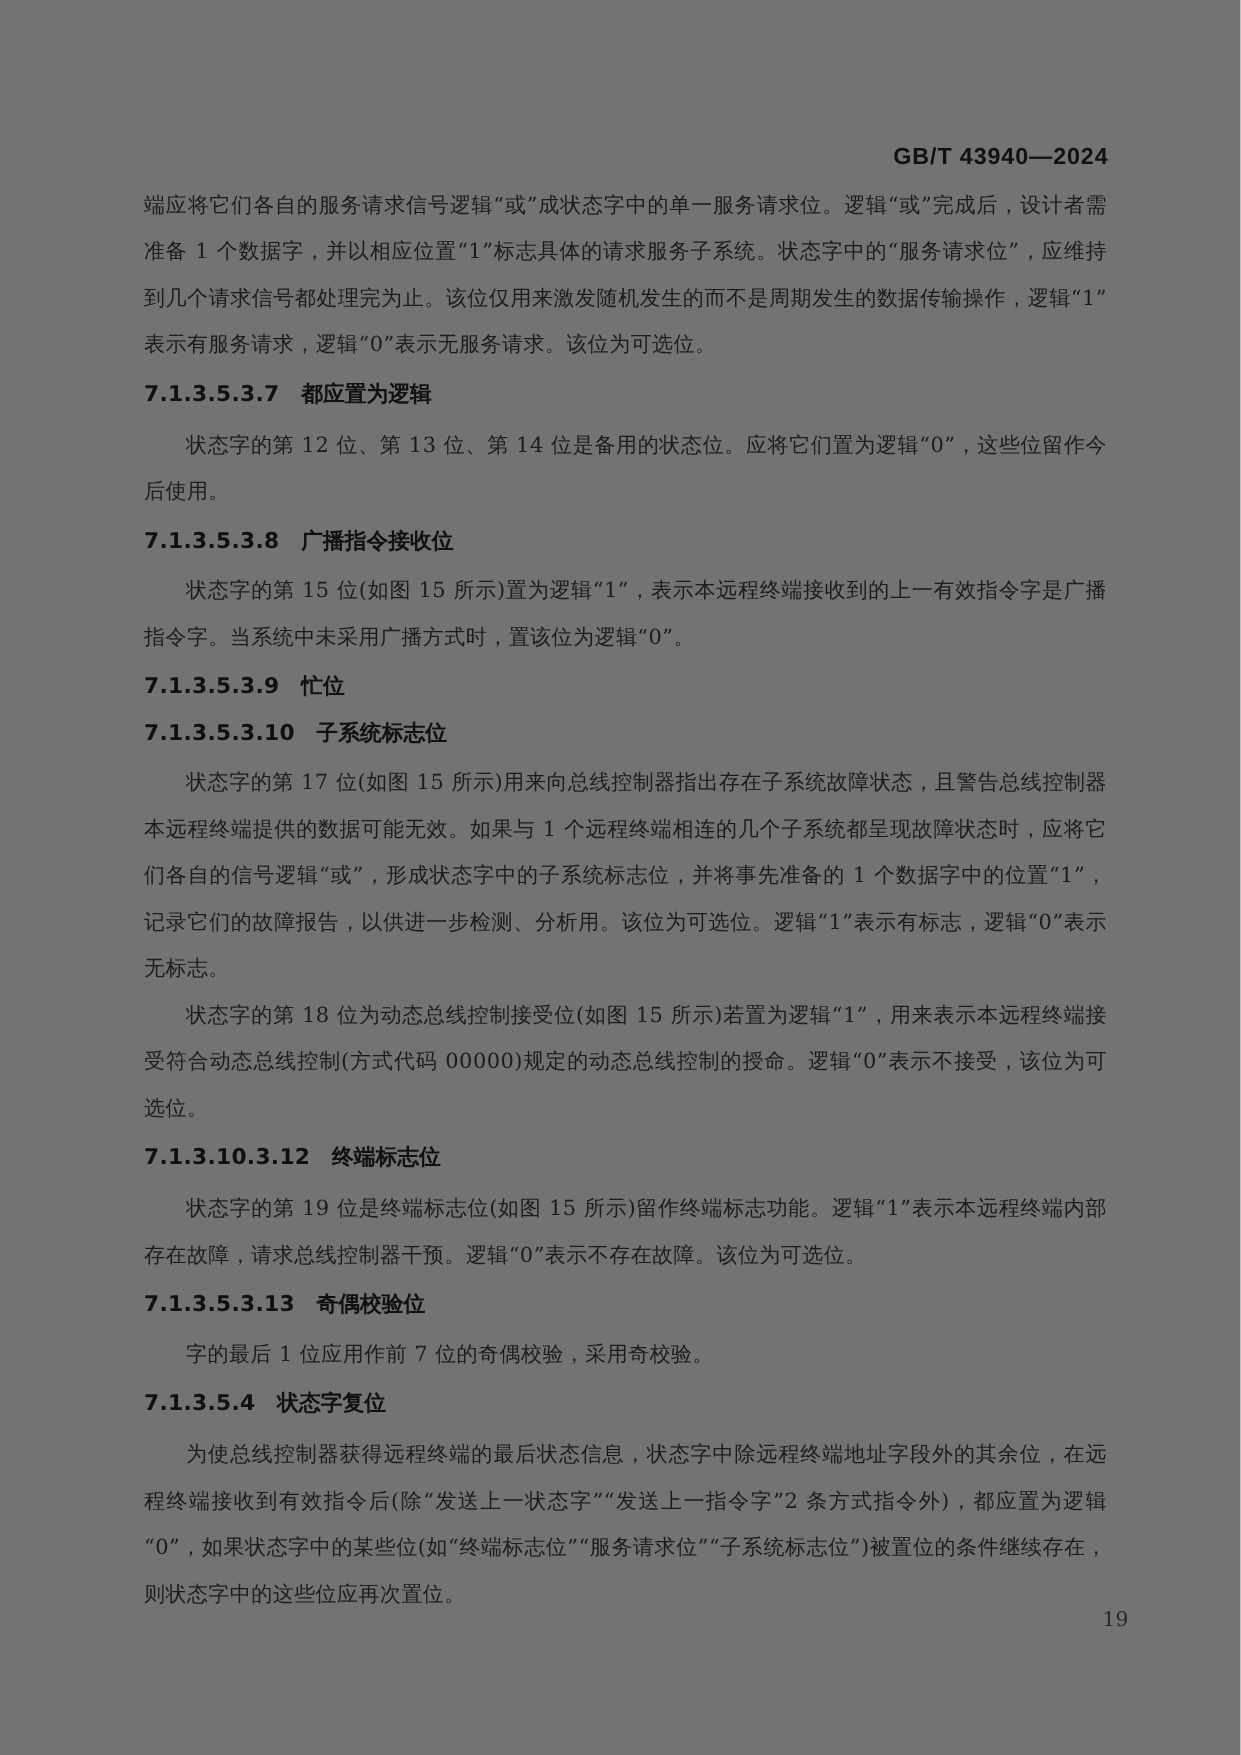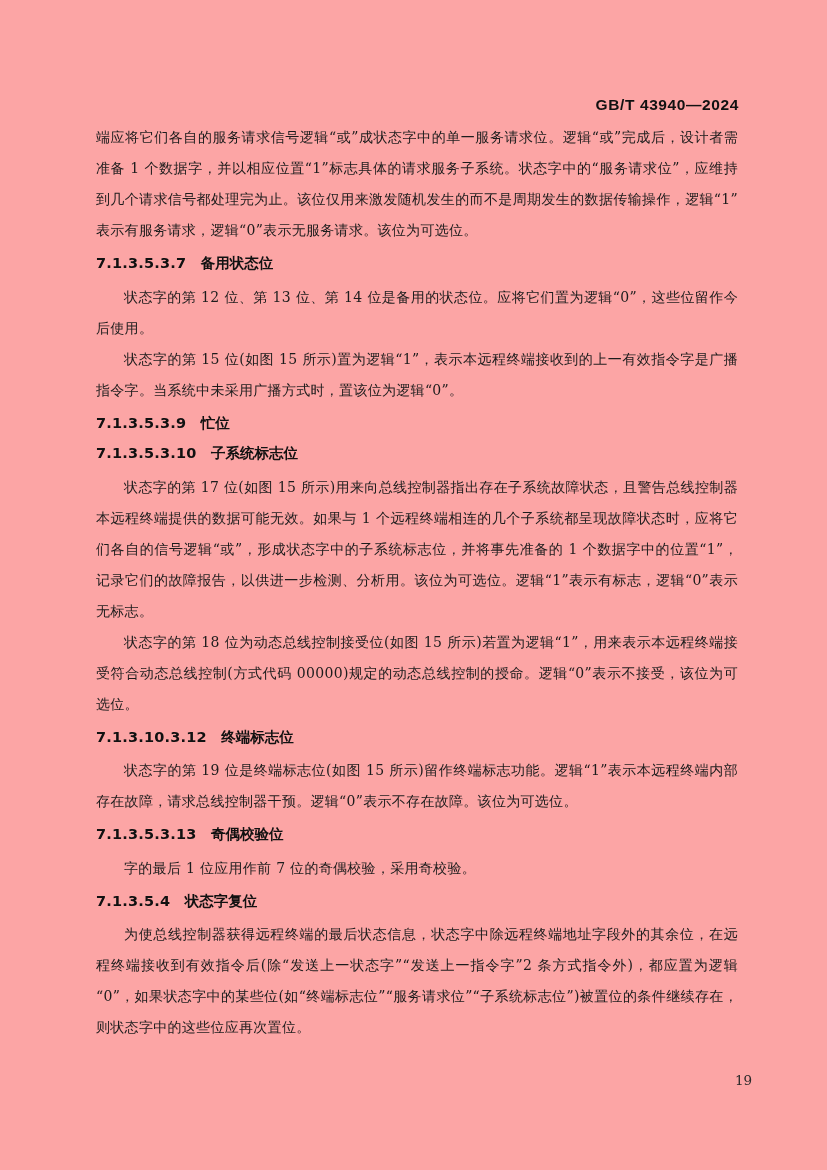--- a/index.html
+++ b/index.html
@@ -4,21 +4,21 @@
 <style>
   html, body {
     margin: 0;
     padding: 0;
     background: #ffffff;
   }
   .sheet {
     position: relative;
     width: 827px;
     height: 1170px;
-    background: #fca5a5;
+    background: #737373;
     overflow: hidden;
     color: #1c1c1c;
   }
   .doc-code {
     position: absolute;
     top: 96px;
     right: 88px;
     font-family: "Liberation Sans", sans-serif;
     font-weight: 700;
     font-size: 15.5px;
@@ -68,22 +68,23 @@
   }
 </style>
 </head>
 <body>
 
 <div class="sheet">
   <div class="doc-code">GB/T 43940—2024</div>
 
   <main class="body-area">
       <p class="para">端应将它们各自的服务请求信号逻辑“或”成状态字中的单一服务请求位。逻辑“或”完成后，设计者需准备 1 个数据字，并以相应位置“1”标志具体的请求服务子系统。状态字中的“服务请求位”，应维持到几个请求信号都处理完为止。该位仅用来激发随机发生的而不是周期发生的数据传输操作，逻辑“1”表示有服务请求，逻辑“0”表示无服务请求。该位为可选位。</p>
-      <h3 class="heading"><span class="num">7.1.3.5.3.7</span><span class="ttl">备用状态位</span></h3>
+      <h3 class="heading"><span class="num">7.1.3.5.3.7</span><span class="ttl">都应置为逻辑</span></h3>
       <p class="para indent">状态字的第 12 位、第 13 位、第 14 位是备用的状态位。应将它们置为逻辑“0”，这些位留作今后使用。</p>
+      <h3 class="heading"><span class="num">7.1.3.5.3.8</span><span class="ttl">广播指令接收位</span></h3>
       <p class="para indent">状态字的第 15 位(如图 15 所示)置为逻辑“1”，表示本远程终端接收到的上一有效指令字是广播指令字。当系统中未采用广播方式时，置该位为逻辑“0”。</p>
       <h3 class="heading"><span class="num">7.1.3.5.3.9</span><span class="ttl">忙位</span></h3>
       <h3 class="heading"><span class="num">7.1.3.5.3.10</span><span class="ttl">子系统标志位</span></h3>
       <p class="para indent">状态字的第 17 位(如图 15 所示)用来向总线控制器指出存在子系统故障状态，且警告总线控制器本远程终端提供的数据可能无效。如果与 1 个远程终端相连的几个子系统都呈现故障状态时，应将它们各自的信号逻辑“或”，形成状态字中的子系统标志位，并将事先准备的 1 个数据字中的位置“1”，记录它们的故障报告，以供进一步检测、分析用。该位为可选位。逻辑“1”表示有标志，逻辑“0”表示无标志。</p>
       <p class="para indent">状态字的第 18 位为动态总线控制接受位(如图 15 所示)若置为逻辑“1”，用来表示本远程终端接受符合动态总线控制(方式代码 00000)规定的动态总线控制的授命。逻辑“0”表示不接受，该位为可选位。</p>
       <h3 class="heading"><span class="num">7.1.3.10.3.12</span><span class="ttl">终端标志位</span></h3>
       <p class="para indent">状态字的第 19 位是终端标志位(如图 15 所示)留作终端标志功能。逻辑“1”表示本远程终端内部存在故障，请求总线控制器干预。逻辑“0”表示不存在故障。该位为可选位。</p>
       <h3 class="heading"><span class="num">7.1.3.5.3.13</span><span class="ttl">奇偶校验位</span></h3>
       <p class="para indent">字的最后 1 位应用作前 7 位的奇偶校验，采用奇校验。</p>
       <h3 class="heading"><span class="num">7.1.3.5.4</span><span class="ttl">状态字复位</span></h3>

